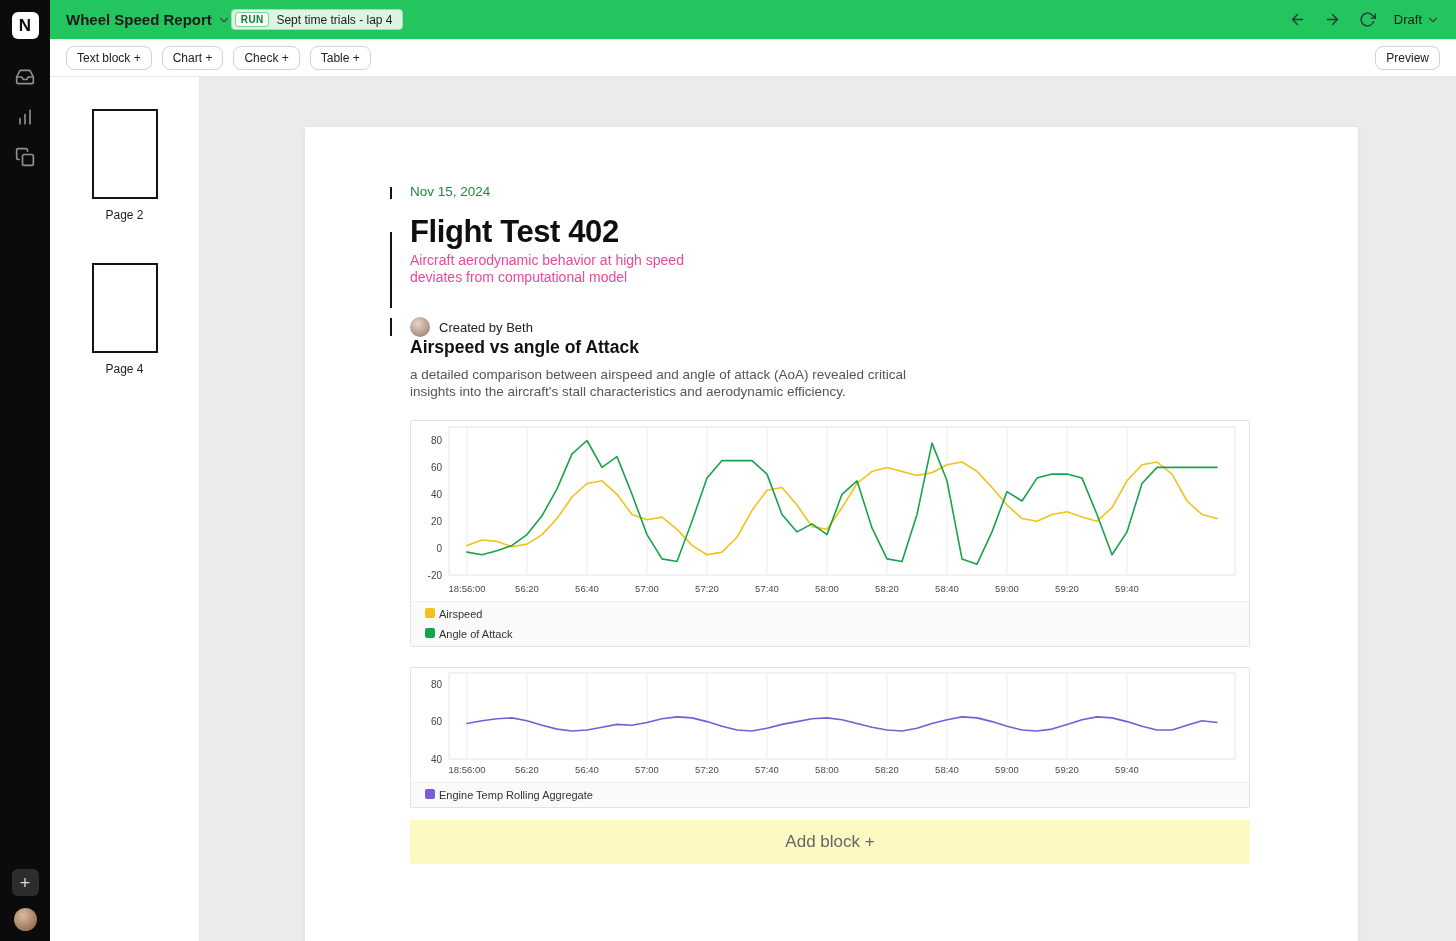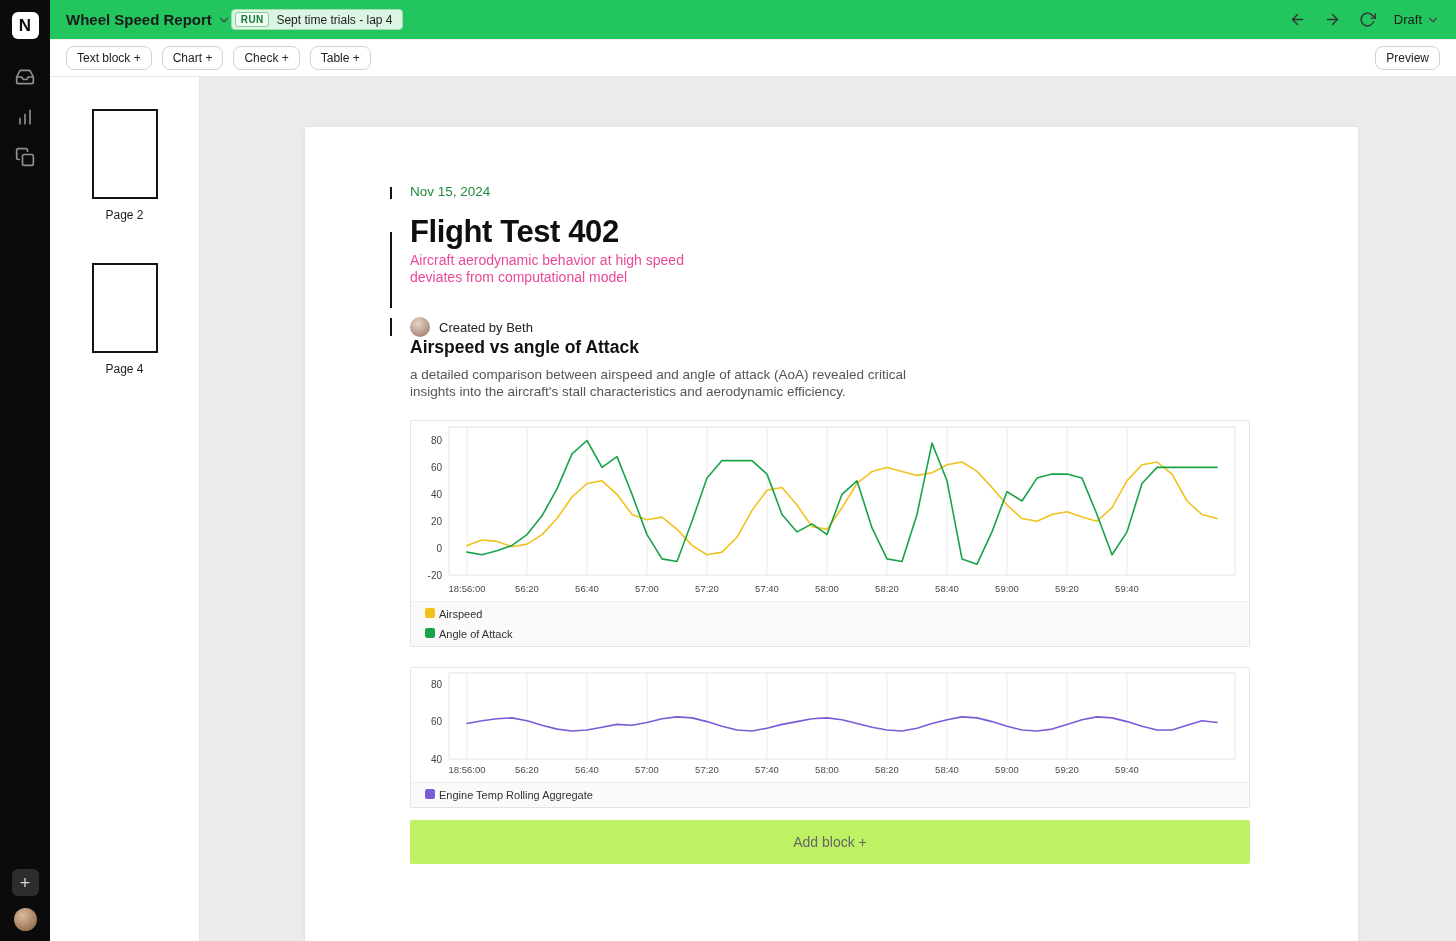--- a/index.html
+++ b/index.html
@@ -56,21 +56,21 @@
   .section-body{font-size:13.5px;color:#555;line-height:1.22;margin-top:9px;max-width:545px;cursor:text}
 
   .chart-card{border:1px solid #e3e3e3;border-radius:2px;background:#fff;margin-top:20px;cursor:pointer}
   .plot{display:block}
   .plot svg{display:block}
   svg text{font-family:"Liberation Sans",sans-serif}
   .legend{border-top:1px solid #efefef;background:#fafafa;padding:2px 0}
   .legend-row{display:flex;gap:4px;padding:4px 14px;font-size:11px;color:#333;cursor:pointer}
   .swatch{width:10px;height:10px;border-radius:2px;flex-shrink:0}
 
-  .add-block{margin-top:12px;height:44px;background:#bef264;border-radius:2px;display:flex;align-items:center;justify-content:center;font-size:14px;color:#666;cursor:pointer}
+  .add-block{margin-top:12px;height:44px;background:#fef9c3;border-radius:2px;display:flex;align-items:center;justify-content:center;font-size:17px;color:#666;cursor:pointer}
 </style>
 </head>
 <body>
 
 <div class="app">
 
   <aside class="rail">
     <div class="logo">N</div>
     <div class="rail-icon">
       <svg viewBox="0 0 24 24">

